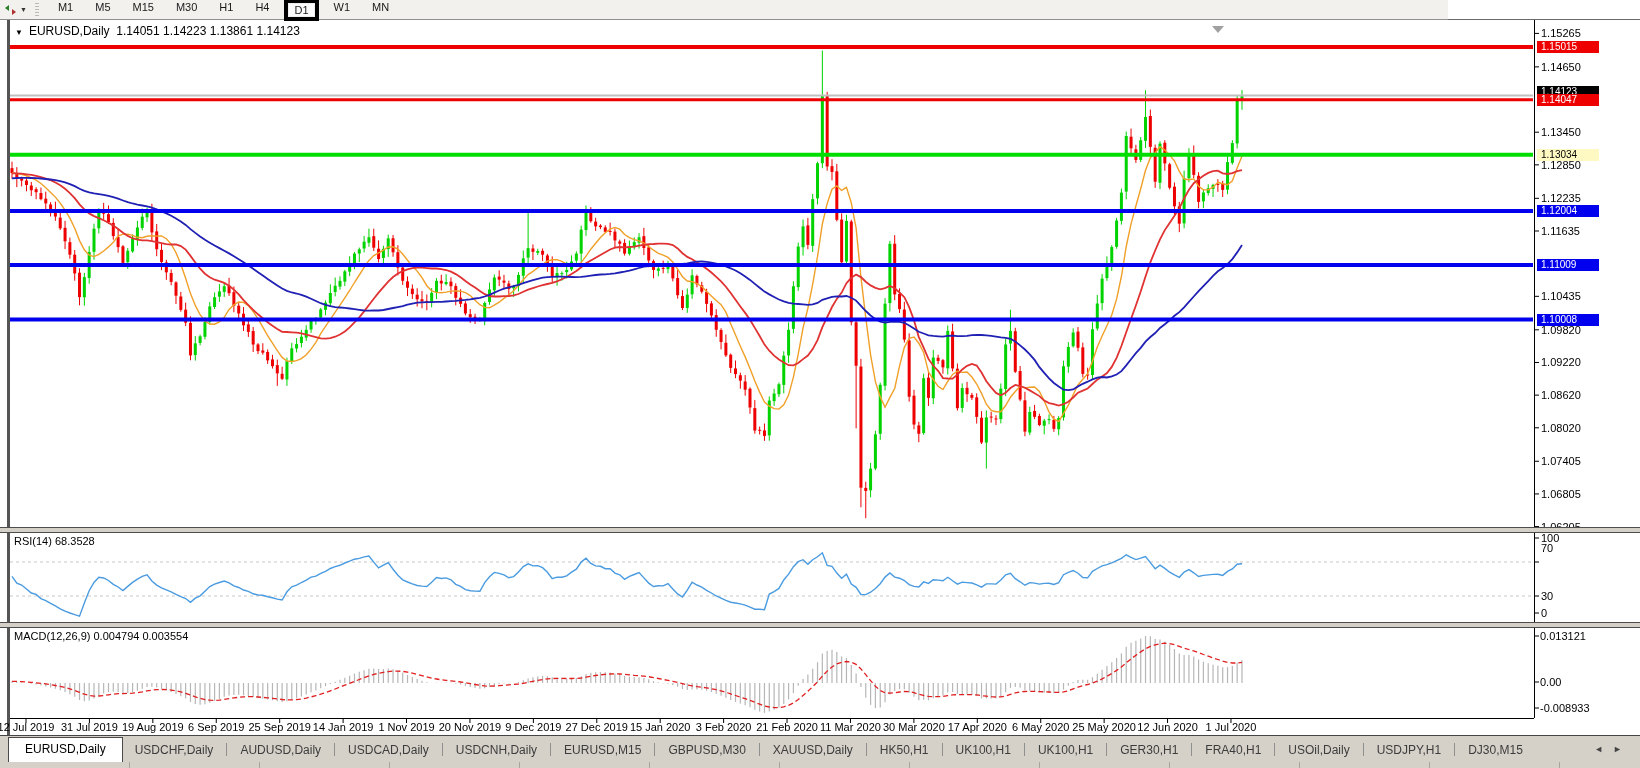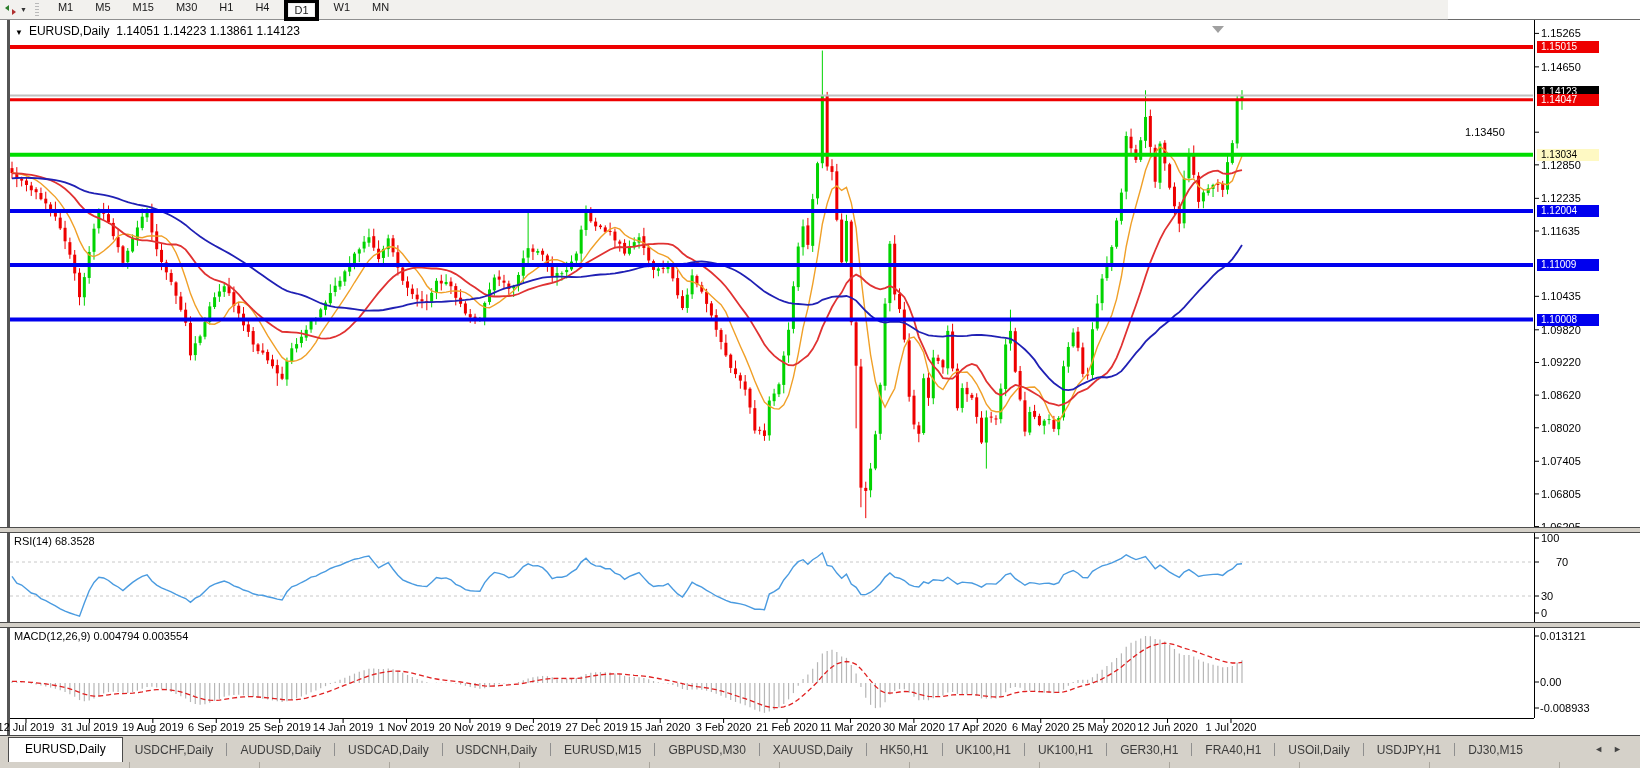--- a/index.html
+++ b/index.html
@@ -908,41 +908,41 @@
 
   <div class="panel-label" style="top:535px;"><span>RSI(14)</span> <span>68.3528</span></div>
   <div class="panel-label" style="top:630px;"><span>MACD(12,26,9)</span> <span>0.004794</span> <span>0.003554</span></div>
 
   <div class="divider" style="top:527px;"></div>
   <div class="divider" style="top:622px;"></div>
 
   <div id="labels">
       <div class="axis-label" style="left: 1541px; top: 33.3909px;">1.15265</div>
       <div class="axis-label" style="left: 1541px; top: 66.8694px;">1.14650</div>
-      <div class="axis-label" style="left: 1465px; top: 132.193px;">1.13450</div>
+      <div class="axis-label" style="left: 1541px; top: 132.193px;">1.13450</div>
       <div class="axis-label" style="left: 1541px; top: 164.855px;">1.12850</div>
       <div class="axis-label" style="left: 1541px; top: 198.334px;">1.12235</div>
       <div class="axis-label" style="left: 1541px; top: 230.996px;">1.11635</div>
       <div class="axis-label" style="left: 1541px; top: 296.32px;">1.10435</div>
       <div class="axis-label" style="left: 1541px; top: 329.798px;">1.09820</div>
       <div class="axis-label" style="left: 1541px; top: 362.46px;">1.09220</div>
       <div class="axis-label" style="left: 1541px; top: 395.122px;">1.08620</div>
       <div class="axis-label" style="left: 1541px; top: 427.784px;">1.08020</div>
       <div class="axis-label" style="left: 1541px; top: 461.262px;">1.07405</div>
       <div class="axis-label" style="left: 1541px; top: 493.924px;">1.06805</div>
       <div class="axis-label" style="left: 1541px; top: 526.586px;">1.06205</div>
       <div class="line-label" style="top: 92px; background: rgb(0, 0, 0); color: rgb(255, 255, 255); z-index: 7;">1.14123</div>
       <div class="line-label" style="top: 47px; background: rgb(238, 0, 0); color: rgb(255, 255, 255);">1.15015</div>
       <div class="line-label" style="top: 99.6946px; background: rgb(238, 0, 0); color: rgb(255, 255, 255);">1.14047</div>
       <div class="line-label" style="top: 154.839px; background: #fef9c3; color: rgb(0, 0, 0);">1.13034</div>
       <div class="line-label" style="top: 210.909px; background: rgb(0, 0, 238); color: rgb(255, 255, 255);">1.12004</div>
       <div class="line-label" style="top: 265.073px; background: rgb(0, 0, 238); color: rgb(255, 255, 255);">1.11009</div>
       <div class="line-label" style="top: 319.564px; background: rgb(0, 0, 238); color: rgb(255, 255, 255);">1.10008</div>
       <div class="axis-label" style="left: 1541px; top: 538px;">100</div>
-      <div class="axis-label" style="left: 1541px; top: 562px; margin-left: 15px;">70</div>
+      <div class="axis-label" style="left: 1541px; top: 548px;">70</div>
       <div class="axis-label" style="left: 1541px; top: 596px;">30</div>
       <div class="axis-label" style="left: 1541px; top: 613px;">0</div>
       <div class="axis-label" style="left: 1540px; top: 636px;">0.013121</div>
       <div class="axis-label" style="left: 1540px; top: 682px;">0.00</div>
       <div class="axis-label" style="left: 1540px; top: 708px;">-0.008933</div>
       <div class="date-label" style="left: 26px;">12 Jul 2019</div>
       <div class="date-label" style="left: 89.42px;">31 Jul 2019</div>
       <div class="date-label" style="left: 152.84px;">19 Aug 2019</div>
       <div class="date-label" style="left: 216.26px;">6 Sep 2019</div>
       <div class="date-label" style="left: 279.68px;">25 Sep 2019</div>

